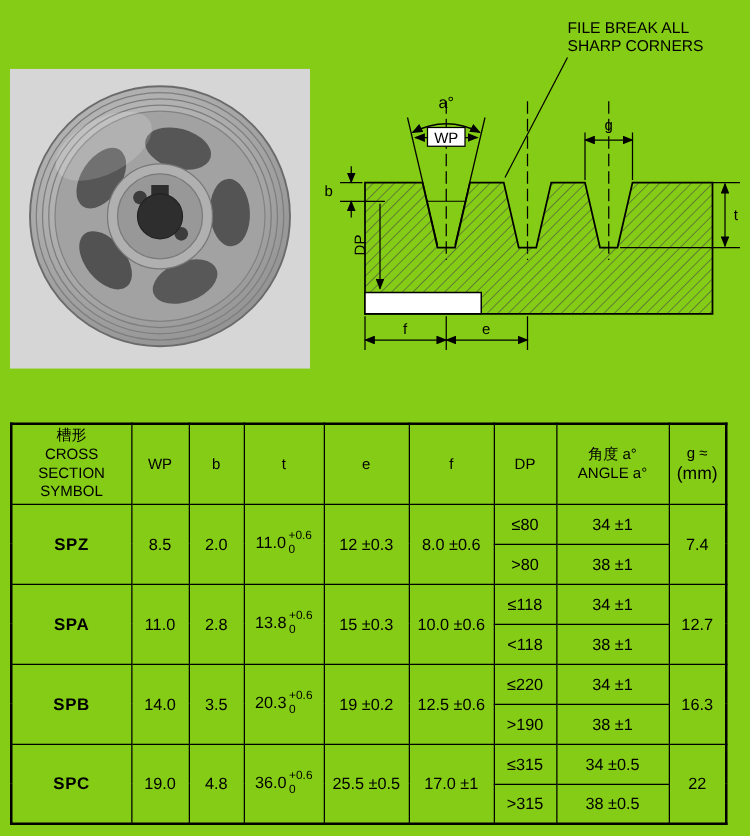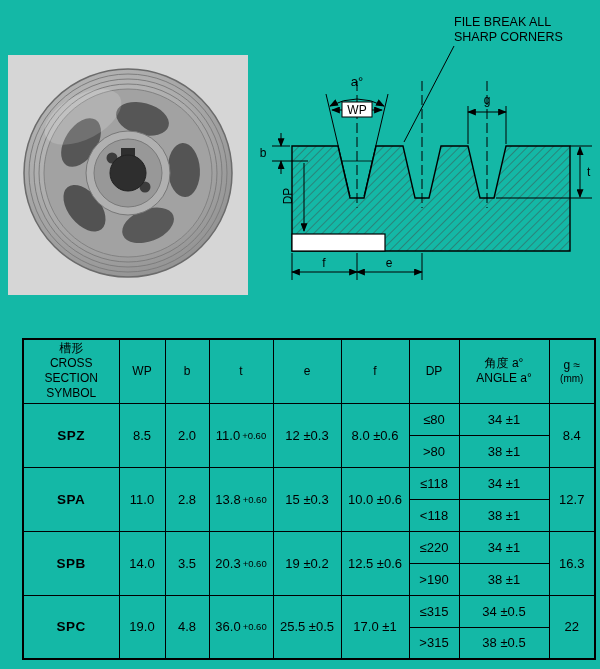--- a/index.html
+++ b/index.html
@@ -1,34 +1,34 @@
 <!DOCTYPE html>
 <html><head>
 <meta charset="utf-8">
 <style>
   html,body{margin:0;padding:0;background:#fff;}
-  .page{position:relative;width:600px;height:669px;background:#14b8a6;overflow:hidden;
+  .page{position:relative;width:600px;height:669px;background:#84cc16;overflow:hidden;
         font-family:"Liberation Sans",sans-serif;color:#000;}
 
   .photo{position:absolute;left:8px;top:55px;width:240px;height:240px;}
   .diagram{position:absolute;left:252px;top:6px;width:348px;height:315px;}
 
   .diagram svg text{font-family:"Liberation Sans",sans-serif;fill:#000;}
 
-  .tbl-wrap{position:absolute;left:22px;top:338px;width:572px;}
+  .tbl-wrap{position:absolute;left:8px;top:338px;width:572px;}
   table{border-collapse:collapse;width:572px;table-layout:fixed;border:2px solid #000;}
   td,th{border:1px solid #000;text-align:center;vertical-align:middle;
         font-size:13px;font-weight:normal;padding:0;}
   thead tr{height:64px;}
   tbody tr{height:32px;}
   th{font-size:12px;line-height:1.25;}
   .sym{font-weight:bold;font-size:13.5px;letter-spacing:.5px;}
-  .small{font-size:10px;}
-  .tol{display:inline-flex;flex-direction:row;font-size:9.5px;line-height:1.15;
-       margin-left:2px;text-align:right;vertical-align:middle;}
+  .small{font-size:14px;}
+  .tol{display:inline-flex;flex-direction:column;font-size:9.5px;line-height:1.15;
+       margin-left:2px;text-align:left;vertical-align:middle;}
 </style>
 </head>
 <body>
 
 <div class="page">
 
   <div class="photo">
     <svg viewBox="0 0 240 240" width="240" height="240">
       <defs>
         <radialGradient id="pg" cx="42%" cy="38%" r="70%">
@@ -178,21 +178,21 @@
           <td rowspan="2">8.5</td>
           <td rowspan="2">2.0</td>
           <td rowspan="2"><span>11.0</span><span class="tol">
                 <span>+0.6</span>
                 <span>0</span>
               </span></td>
           <td rowspan="2">12 ±0.3</td>
           <td rowspan="2">8.0 ±0.6</td>
           <td>≤80</td>
           <td>34 ±1</td>
-          <td rowspan="2">8.4</td>
+          <td rowspan="2">7.4</td>
         </tr>
         <tr>
           <td>&gt;80</td>
           <td>38 ±1</td>
         </tr>
 
         <tr>
           <td rowspan="2" class="sym">SPA</td>
           <td rowspan="2">11.0</td>
           <td rowspan="2">2.8</td>

